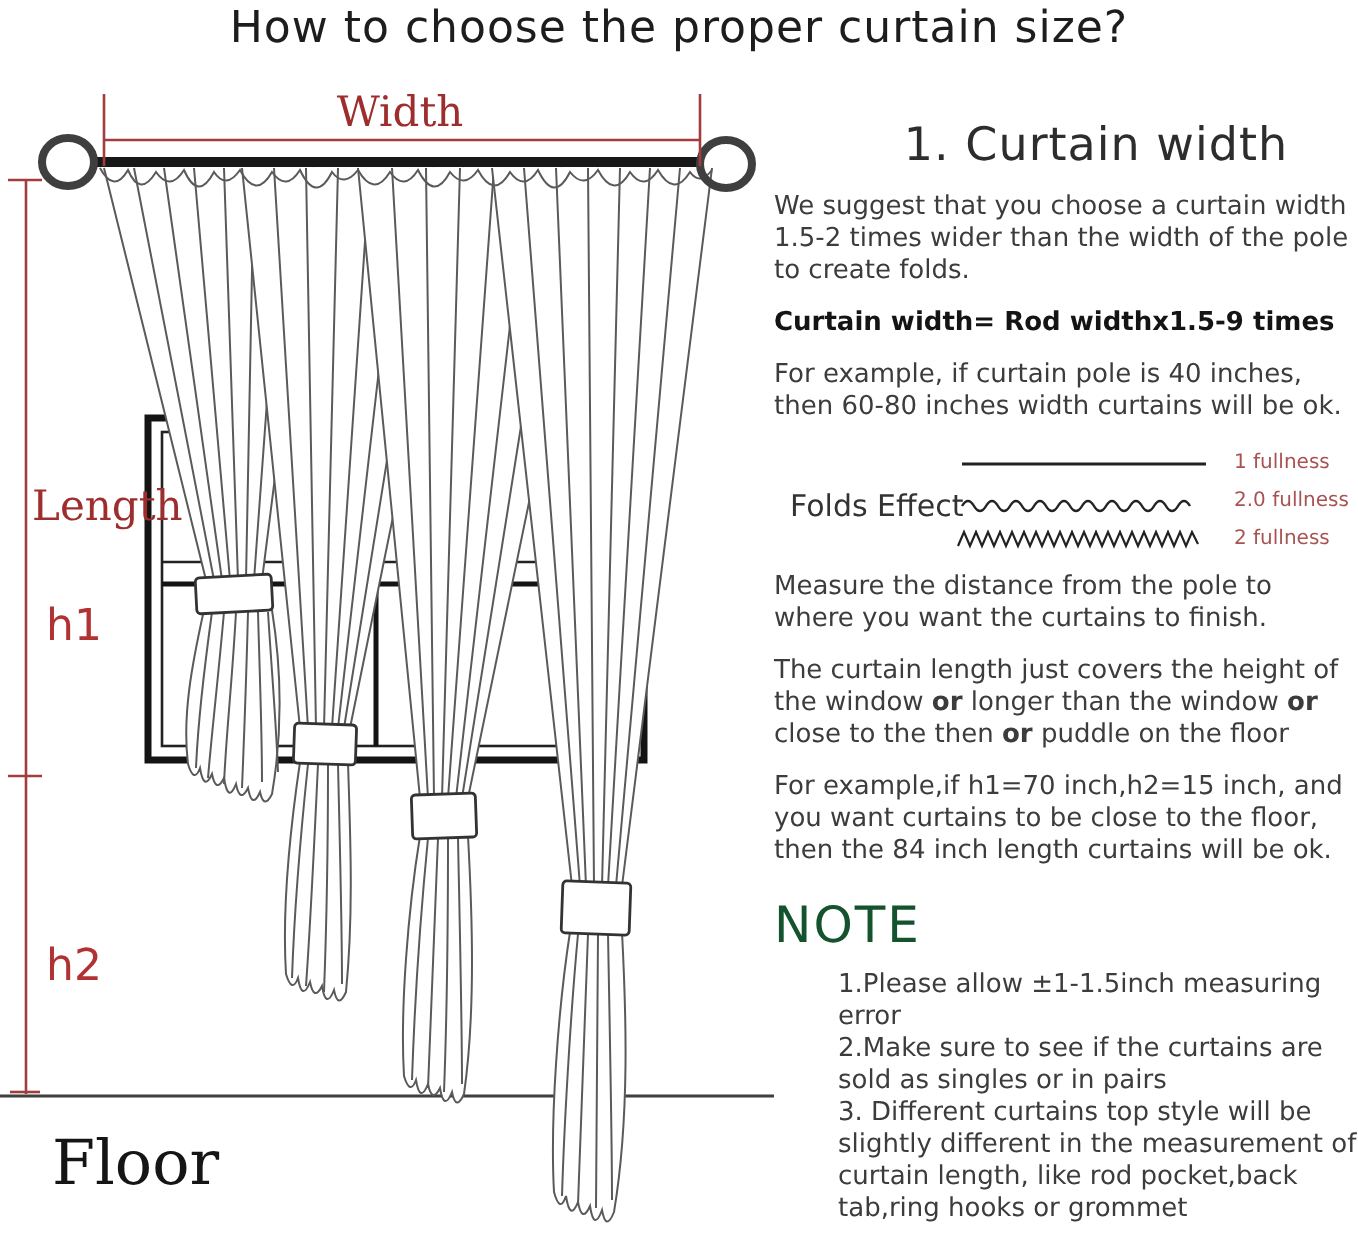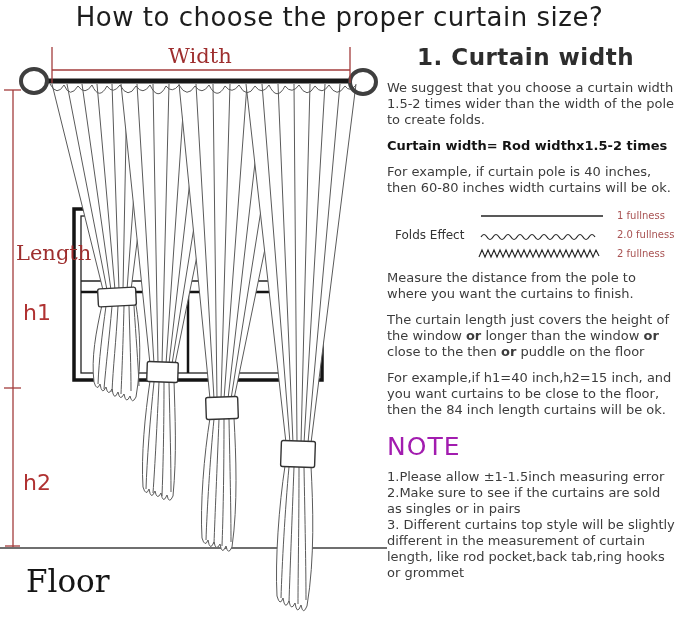--- a/index.html
+++ b/index.html
@@ -1,33 +1,33 @@
 <!DOCTYPE html>
 <html><head>
 <meta charset="utf-8">
 <style>
   html,body{margin:0;padding:0;background:#ffffff;}
   #page{position:relative;width:679px;height:617px;background:#ffffff;overflow:hidden;
         font-family:"DejaVu Sans", sans-serif;}
   .title{position:absolute;top:2px;left:0;right:0;text-align:center;margin:0;
-         font-size:26px;font-weight:400;color:#1d1d1d;letter-spacing:0.5px;}
+         font-size:22px;font-weight:400;color:#1d1d1d;letter-spacing:0.5px;}
   #diagram{position:absolute;left:0;top:0;}
   
   .col{position:absolute;left:387px;top:44px;width:292px;color:#3c3c3c;}
-  .col h2{font-size:23px;font-weight:700;color:#2d2d2d;margin:0 0 10px 30px;letter-spacing:0.5px;}
+  .col h2{font-size:23px;font-weight:400;color:#2d2d2d;margin:16px 0 10px 30px;letter-spacing:0.5px;text-align:center;}
   .col h2.sec2{margin-top:18px;}
   .col p{font-size:13px;line-height:16px;margin:0 0 10px 0;}
   .formula{font-size:14px;font-weight:bold;color:#141414;margin:0 0 8px 0;}
   .folds{position:relative;margin:4px 0 2px 0;height:62px;}
-  .folds-label{position:absolute;left:8px;top:22px;font-size:12px;color:#333;}
+  .folds-label{position:absolute;left:8px;top:22px;font-size:15px;color:#333;}
   .folds-rows{margin-left:90px;}
   .folds-row{display:flex;align-items:center;height:19px;gap:8px;}
   .fullness-label{font-size:10px;color:#a85252;white-space:nowrap;}
-  .note-head{font-size:25px;font-weight:400;color:#a21caf;margin:14px 0 8px 0;letter-spacing:1px;}
-  .note-item{font-size:13px;line-height:16px;}
+  .note-head{font-size:25px;font-weight:400;color:#14532d;margin:14px 0 8px 0;letter-spacing:1px;}
+  .note-item{font-size:13px;line-height:16px;margin-left:32px;}
 </style>
 </head>
 <body>
 
 <div id="page">
 
   <h1 class="title">How to choose the proper curtain size?</h1>
 
   <svg id="diagram" width="390" height="617" viewBox="0 0 390 617">
 
@@ -100,21 +100,21 @@
     <text x="23" y="320" font-family="DejaVu Sans, sans-serif" font-size="22" fill="#b03232">h1</text>
     <text x="23" y="490" font-family="DejaVu Sans, sans-serif" font-size="22" fill="#b03232">h2</text>
 
     <text x="26" y="592" font-family="DejaVu Serif, serif" font-size="31" fill="#151515">Floor</text>
   </svg>
 
   <div class="col">
 
     <h2>1. Curtain width</h2>
     <p>We suggest that you choose a curtain width 1.5-2 times wider than the width of the pole to create folds.</p>
-    <p class="formula">Curtain width= Rod widthx1.5-2 times</p>
+    <p class="formula">Curtain width= Rod widthx1.5-9 times</p>
     <p>For example, if curtain pole is 40 inches, then 60-80 inches width curtains will be ok.</p>
 
     <div class="folds">
       <span class="folds-label">Folds Effect</span>
       <div class="folds-rows">
         <div class="folds-row">
           <svg width="132" height="12" viewBox="0 0 132 12">
             <line x1="4" y1="6" x2="126" y2="6" stroke="#222" stroke-width="1.5"></line>
           </svg>
           <span class="fullness-label">1 fullness</span>
@@ -129,21 +129,21 @@
           <svg width="132" height="14" viewBox="0 0 132 14">
             <path d="M2,10 l3,-7 l3,7 l3,-7 l3,7 l3,-7 l3,7 l3,-7 l3,7 l3,-7 l3,7 l3,-7 l3,7 l3,-7 l3,7 l3,-7 l3,7 l3,-7 l3,7 l3,-7 l3,7 l3,-7 l3,7 l3,-7 l3,7 l3,-7 l3,7 l3,-7 l3,7 l3,-7 l3,7 l3,-7 l3,7 l3,-7 l3,7 l3,-7 l3,7 l3,-7 l3,7 l3,-7 l3,6" fill="none" stroke="#222" stroke-width="1.1"></path>
           </svg>
           <span class="fullness-label">2 fullness</span>
         </div>
       </div>
     </div>
 
     <p>Measure the distance from the pole to where you want the curtains to finish.</p>
     <p><span>The curtain length just covers the height of the window </span><span style="font-weight: bold;">or</span><span> longer than the window </span><span style="font-weight: bold;">or</span><span> close to the then </span><span style="font-weight: bold;">or</span><span> puddle on the floor</span></p>
-    <p>For example,if h1=40 inch,h2=15 inch, and you want curtains to be close to the floor, then the 84 inch length curtains will be ok.</p>
+    <p>For example,if h1=70 inch,h2=15 inch, and you want curtains to be close to the floor, then the 84 inch length curtains will be ok.</p>
 
     <div class="note-head">NOTE</div>
     <div>
       <div class="note-item">1.Please allow ±1-1.5inch measuring error</div>
       <div class="note-item">2.Make sure to see if the curtains are sold as singles or in pairs</div>
       <div class="note-item">3. Different curtains top style will be slightly different in the measurement of curtain length, like rod pocket,back tab,ring hooks or grommet</div>
     </div>
   </div>
 
 </div>

